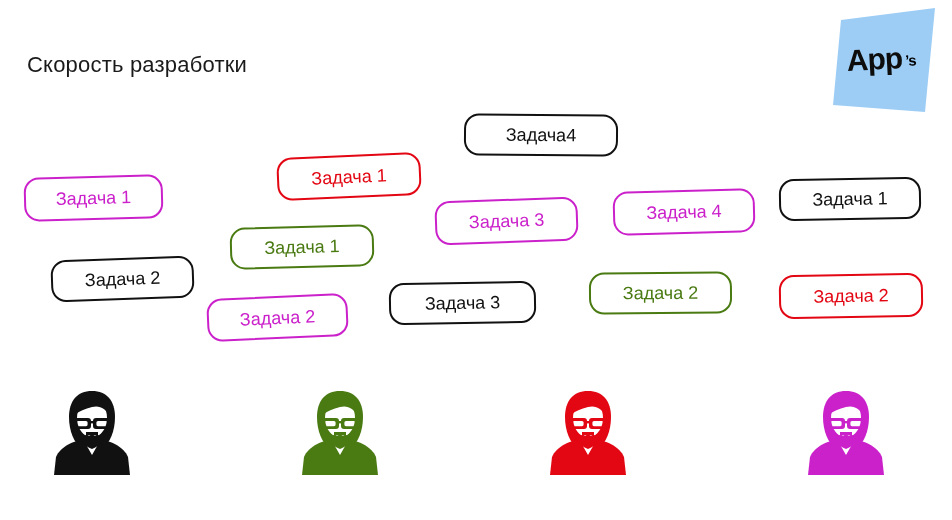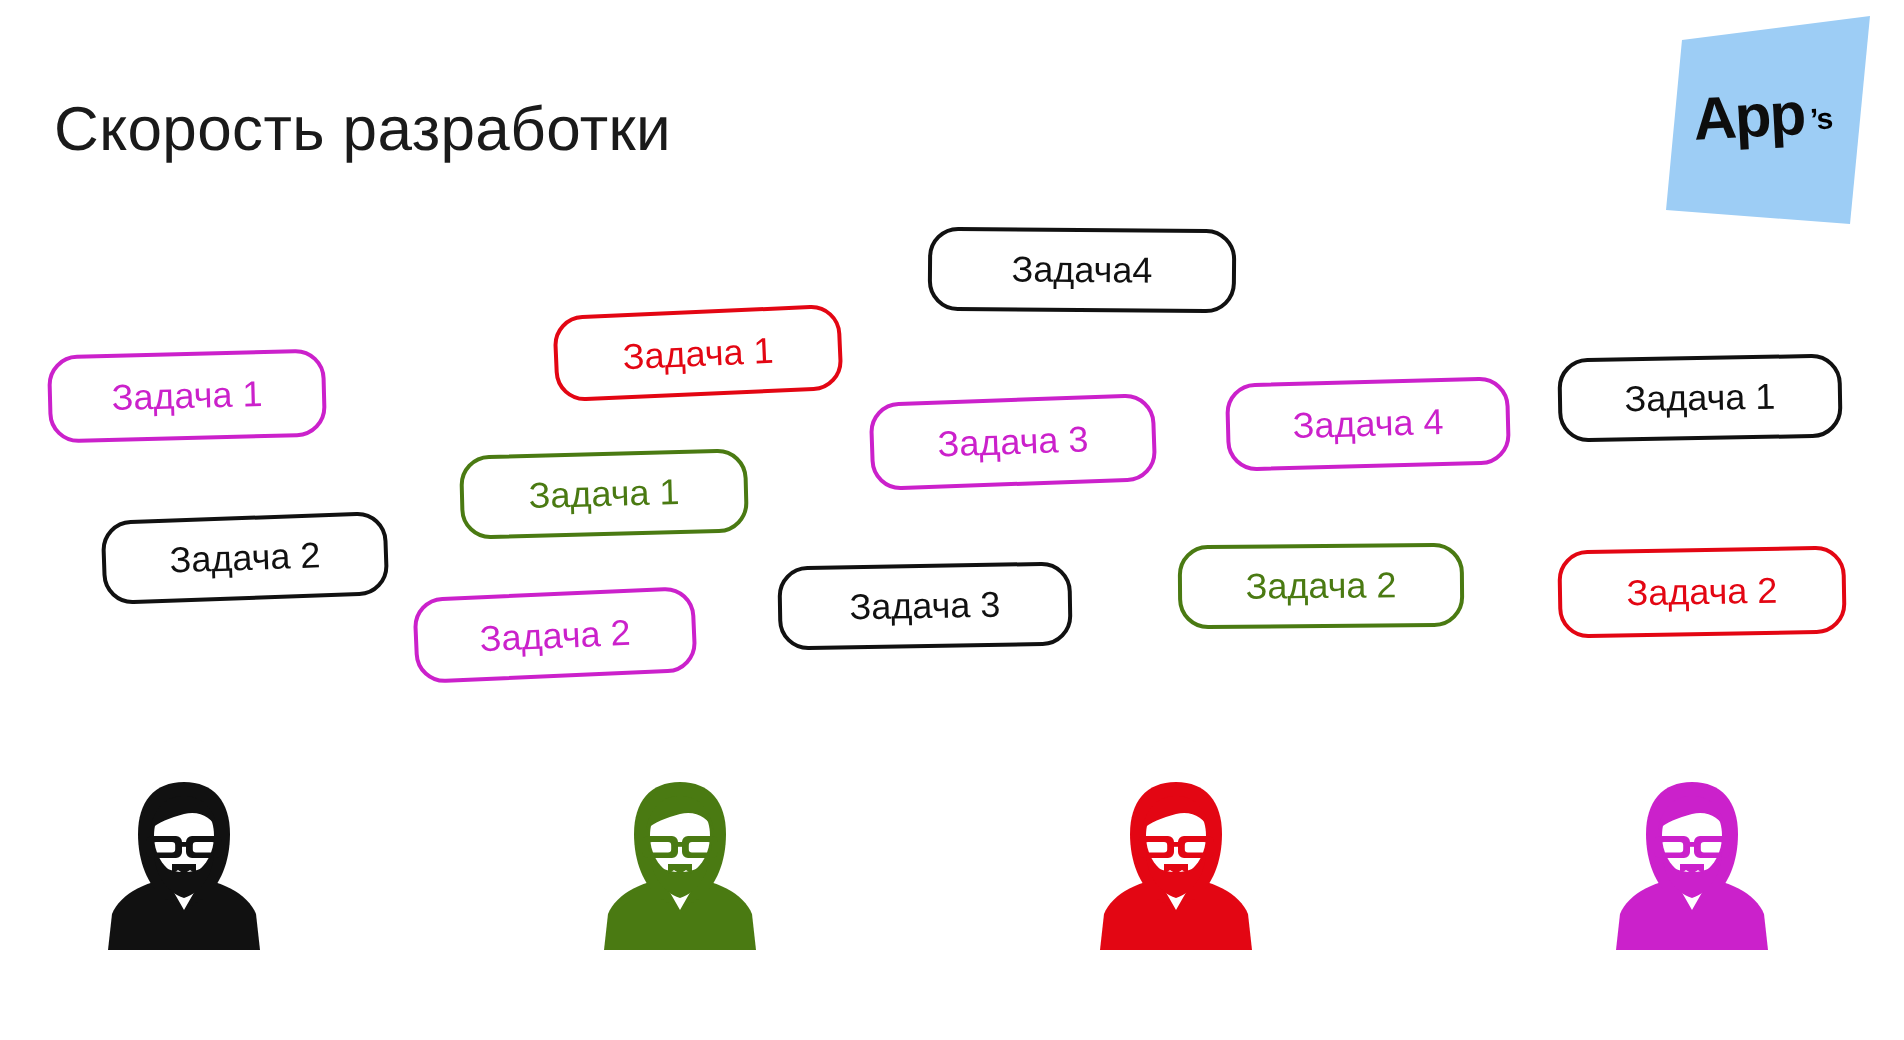--- a/index.html
+++ b/index.html
@@ -14,21 +14,21 @@
     background: #ffffff;
     overflow: hidden;
     font-family: "Liberation Sans", "DejaVu Sans", sans-serif;
   }
 
   
   #slide-title {
     position: absolute;
     left: 27px;
     top: 46px;
-    font-size: 31px;
+    font-size: 22px;
     line-height: 38px;
     color: #1a1a1a;
     font-weight: 400;
     letter-spacing: 0.2px;
     white-space: nowrap;
   }
 
   
   #logo {
     position: absolute;

